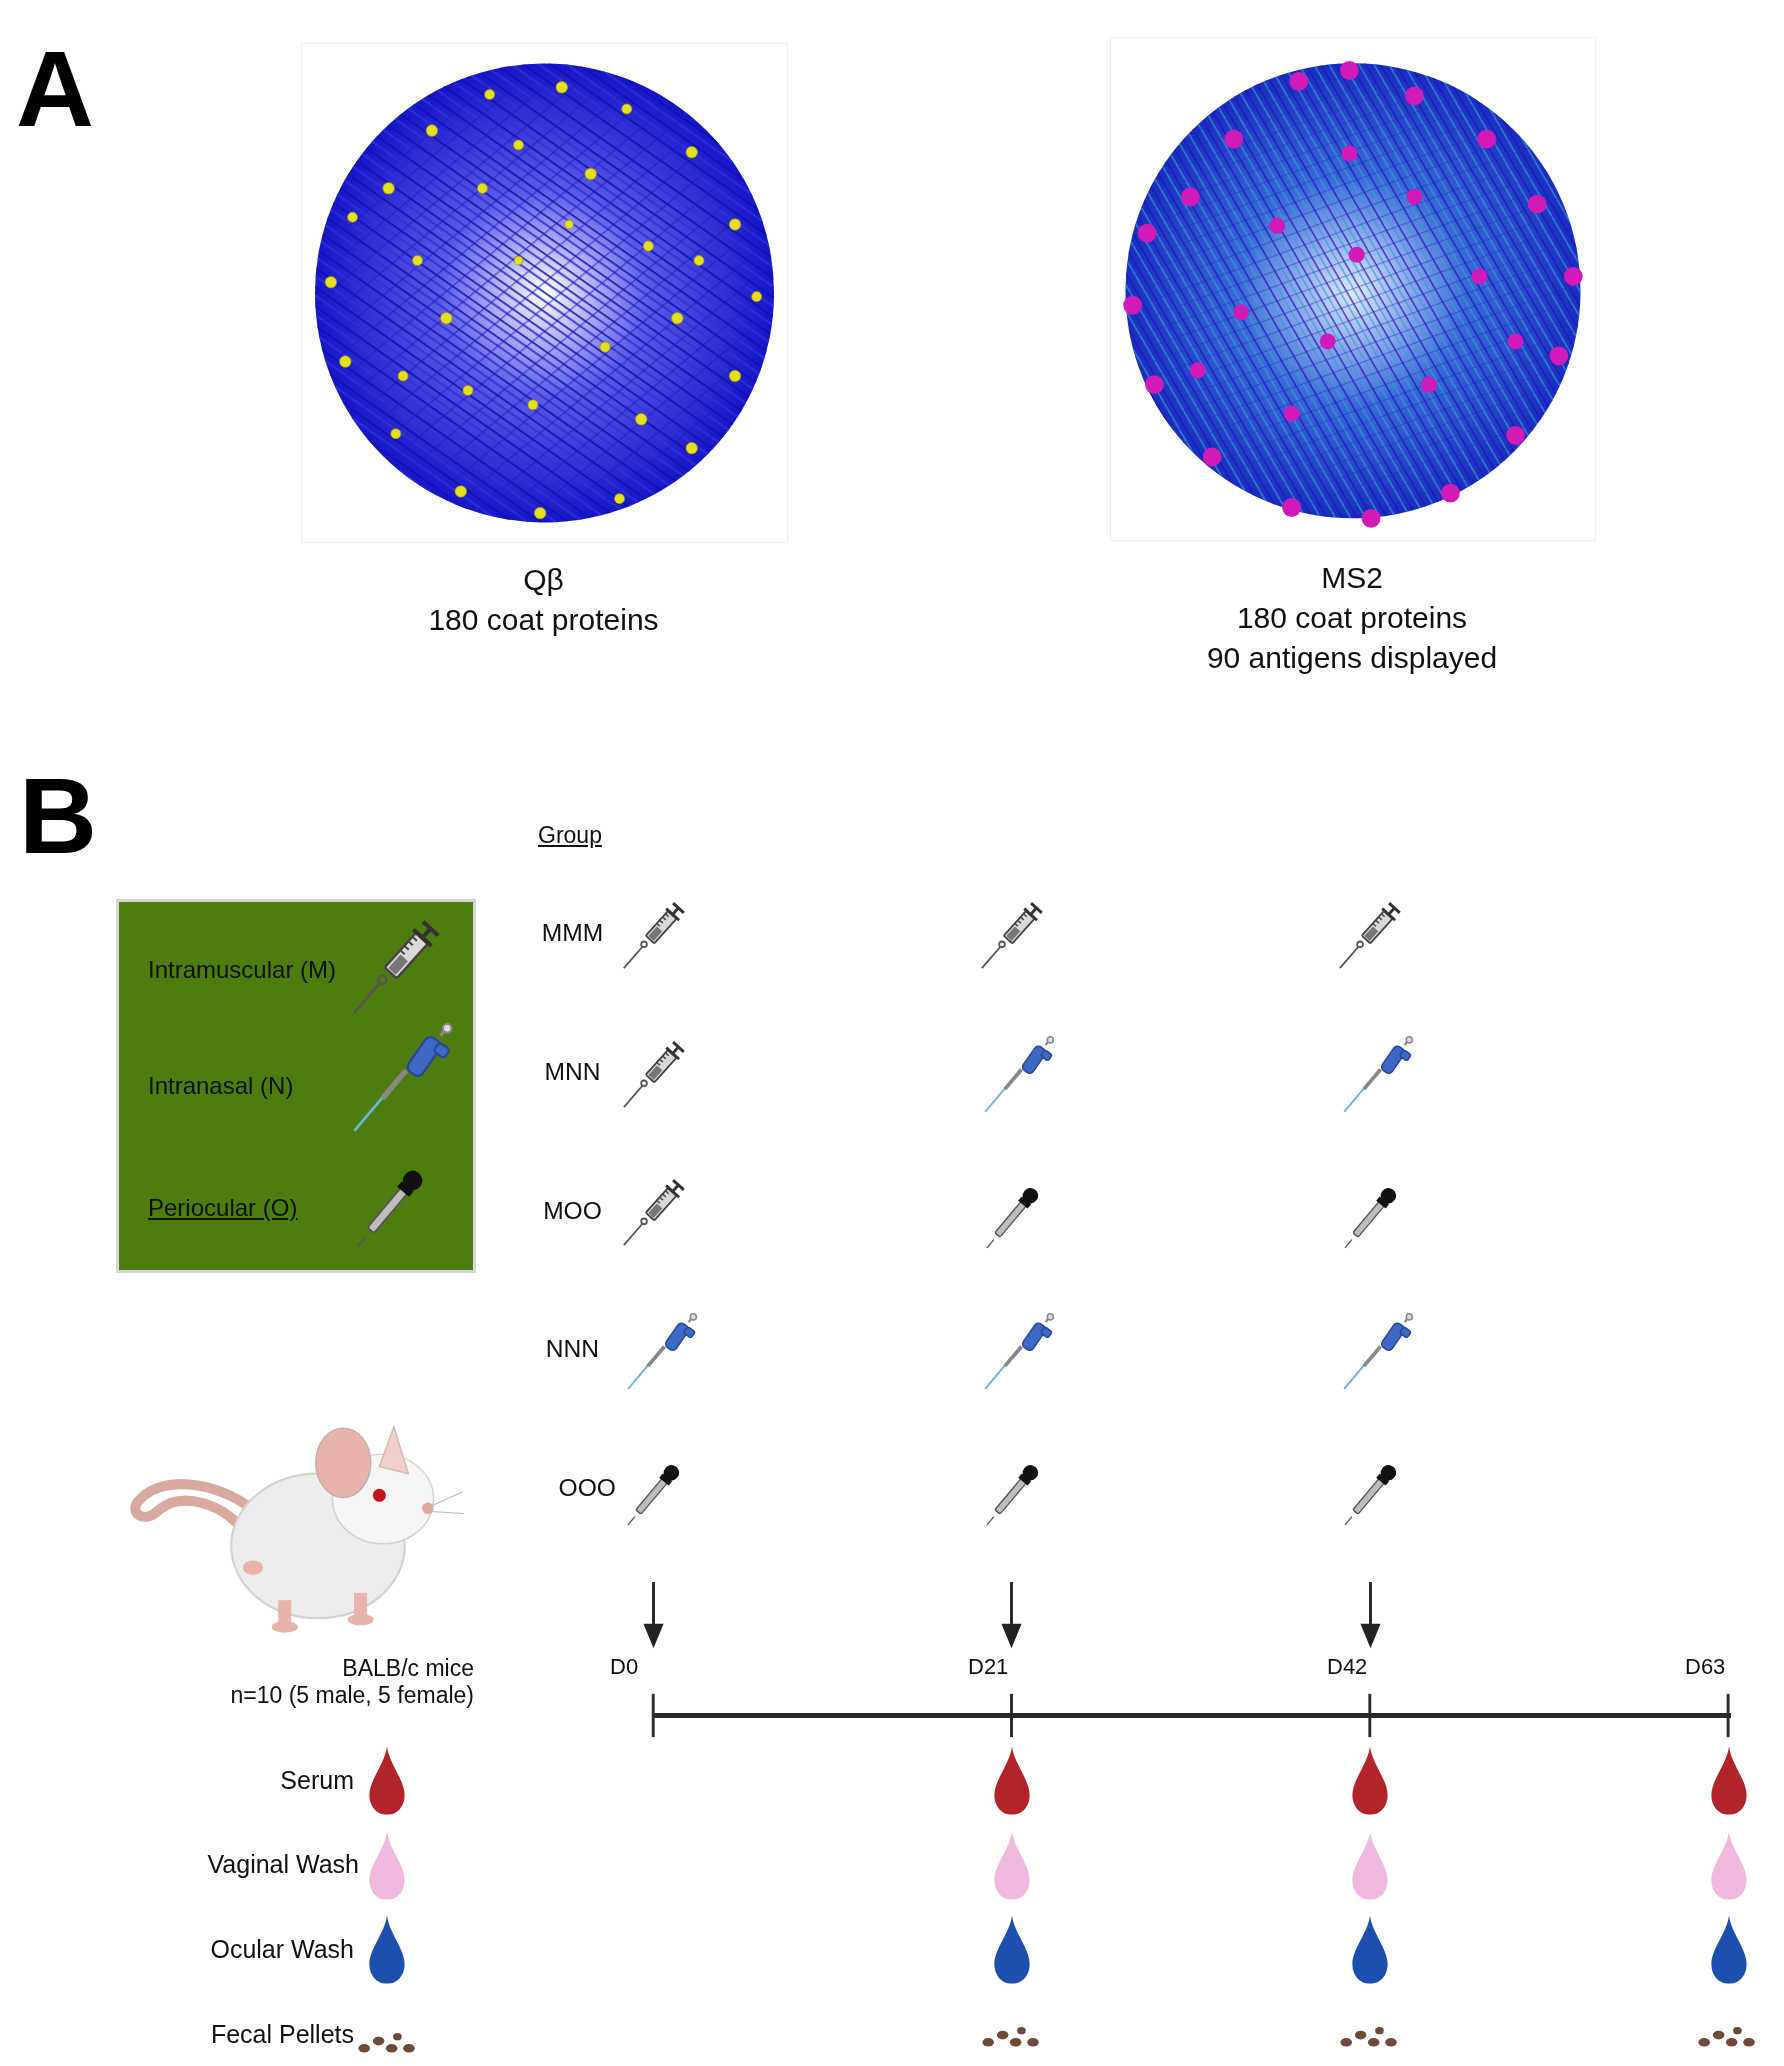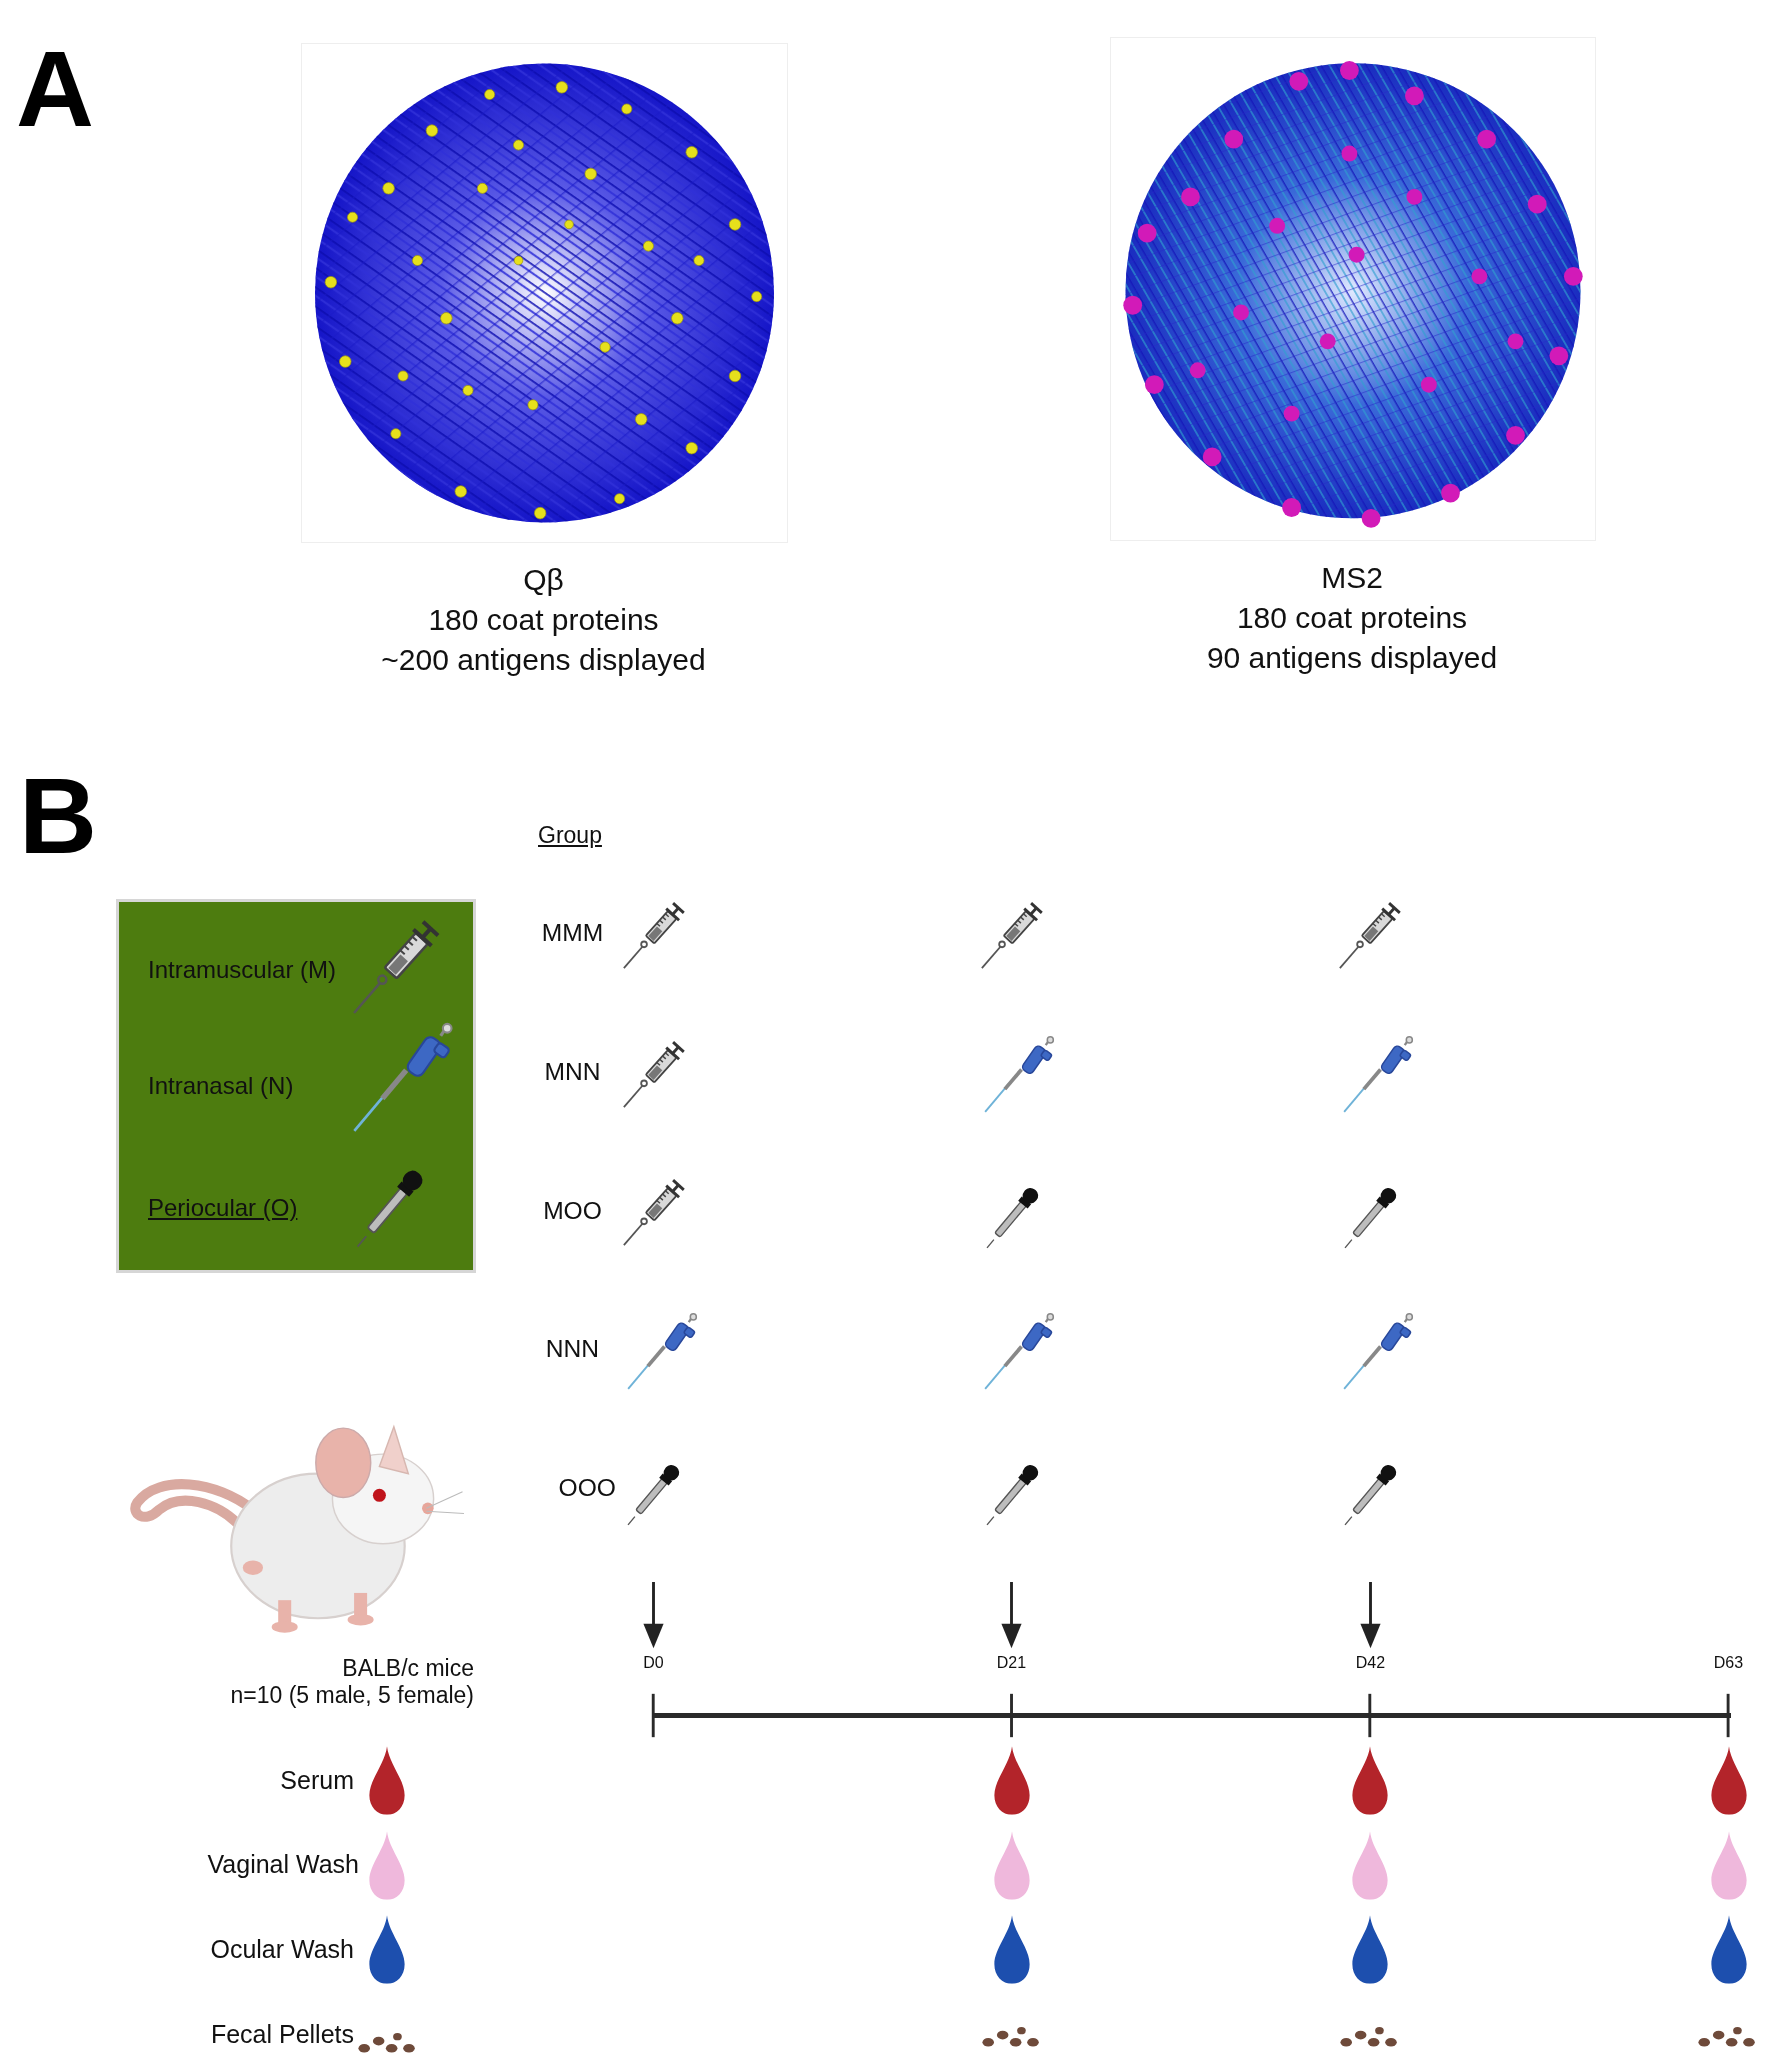--- a/index.html
+++ b/index.html
@@ -6,21 +6,21 @@
   body { width:1784px; height:2066px; position:relative; overflow:hidden;
          font-family:"Liberation Sans", sans-serif; color:#111; }
   .abs { position:absolute; }
   .panel-letter { font-family:"Liberation Sans", sans-serif; font-weight:bold; font-size:108px; line-height:1; color:#000; }
   .particle-box { border:1.4px solid #eeeeee; background:#fff; }
   .caption { text-align:center; font-size:30px; line-height:40px; color:#111; }
   .group-title { font-size:23px; font-weight:normal; text-decoration:underline; }
   .group-label { font-size:24.6px; width:87px; text-align:center; }
   .legend-box { border:3.6px solid #d6d6d6; background:#4d7c0f; }
   .legend-label { font-size:24px; }
-  .day-label { font-size:16px; width:87px; text-align:center; }
+  .day-label { font-size:22px; width:87px; }
   .sample-label { font-size:25px; text-align:right; width:303px; }
   .mouse-caption { font-size:23px; text-align:right; line-height:27.4px; width:361px; }
   svg { overflow:visible; }
 </style>
 </head>
 <body>
 
 <svg width="0" height="0" style="position:absolute">
   <defs>
     <symbol id="sym-syringe" viewBox="0 0 100 100">
@@ -116,21 +116,20 @@
         <circle cx="370" cy="250" r="6"></circle>
       <circle cx="140" cy="460" r="7"></circle>
         <circle cx="550" cy="300" r="7"></circle>
         <circle cx="300" cy="140" r="7"></circle>
     </g>
   </svg>
 </div>
 <div class="abs caption" style="left:301px; top:560px; width:485px;">
   <div>Qβ</div>
   <div>180 coat proteins</div>
-  <div>~200 antigens displayed</div>
 </div>
 
 <div class="abs particle-box" style="left:1110px; top:37px; width:484px; height:502px;">
   <svg width="484" height="502" viewBox="0 0 670 695">
     <defs>
       <radialGradient id="gm" cx="50%" cy="50%" r="50%">
         <stop offset="0%" stop-color="#dfe8ff"></stop>
         <stop offset="50%" stop-color="#3a6ad8"></stop>
         <stop offset="100%" stop-color="#1a2cc0"></stop>
       </radialGradient>

